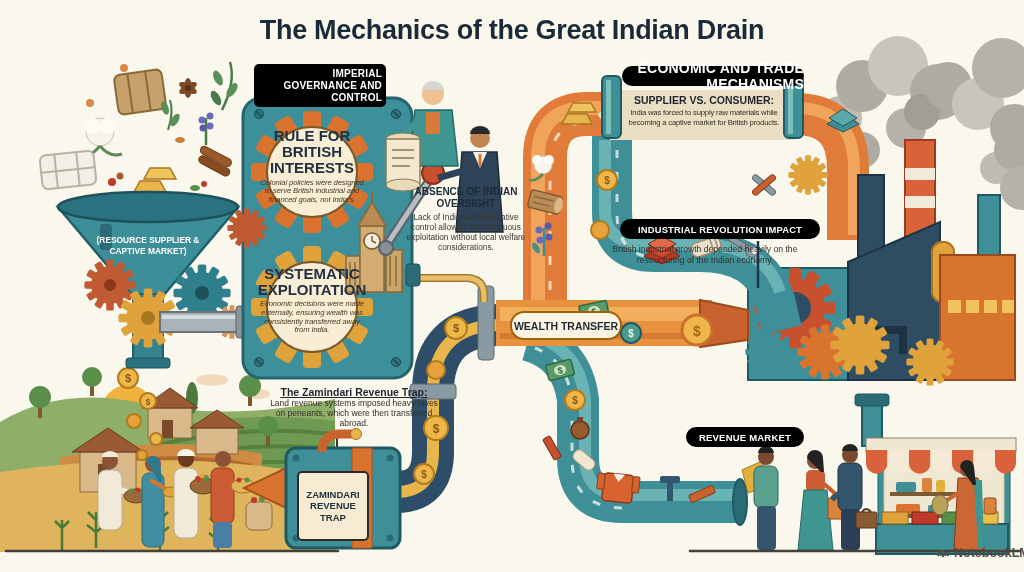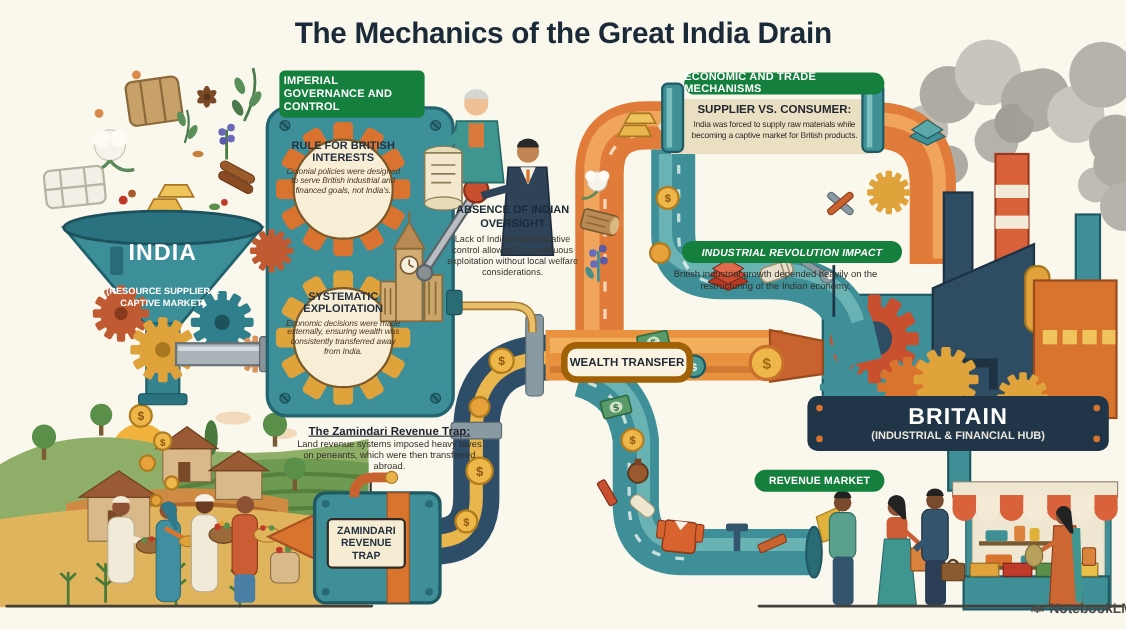--- a/index.html
+++ b/index.html
@@ -1,46 +1,46 @@
 <!DOCTYPE html>
 <html><head>
 <meta charset="utf-8">
 <style>
   html,body{margin:0;padding:0;background:#e8e8e8;}
   .stage{position:relative;width:1024px;height:572px;background:#faf7ec;overflow:hidden;
          font-family:"Liberation Sans","DejaVu Sans",sans-serif;}
   svg.art{position:absolute;left:0;top:0;}
   .tb{position:absolute;text-align:center;}
   .title{left:0;top:15px;width:1024px;font-size:27px;font-weight:bold;color:#1b2a38;letter-spacing:-0.3px;}
-  .pill{position:absolute;background:#15803d;color:#fff;font-weight:bold;text-align:left;
+  .pill{position:absolute;background:#000000;color:#fff;font-weight:bold;text-align:right;
         border-radius:11px;display:flex;align-items:center;justify-content:center;letter-spacing:.2px;}
   .gov-badge{left:254px;top:64px;width:124px;padding:4px 4px;font-size:10px;line-height:1.18;border-radius:5px;}
-  .trade-badge{left:622px;top:66px;width:182px;height:20px;font-size:10px;}
-  .impact-badge{left:620px;top:219px;width:200px;height:20px;font-size:9.4px;font-style:italic;}
+  .trade-badge{left:622px;top:66px;width:182px;height:20px;font-size:14px;}
+  .impact-badge{left:620px;top:219px;width:200px;height:20px;font-size:9.4px;}
   .consumer-badge{left:686px;top:427px;width:118px;height:20px;font-size:9.5px;}
   .gear-text{width:110px;color:#1f2833;}
-  .gear-text .h{font-size:10px;font-weight:bold;line-height:1.08;color:#23313f;}
+  .gear-text .h{font-size:15px;font-weight:bold;line-height:1.08;color:#23313f;}
   .gear-text .b{font-size:7.6px;line-height:1.14;color:#4a3624;margin-top:2px;letter-spacing:-0.1px;font-style:italic;}
   .gear1{left:257px;top:128px;}
   .gear2{left:257px;top:266px;}
   .oversight{left:403px;top:186px;width:126px;}
   .oversight .h{font-size:10px;font-weight:bold;color:#1b2a38;line-height:1.15;}
   .oversight .b{font-size:8.3px;color:#3a382f;line-height:1.22;margin-top:3px;}
   .supplier{left:616px;top:94px;width:176px;}
   .supplier .h{font-size:10.5px;font-weight:bold;color:#1f2530;}
   .supplier .b{font-size:7.7px;color:#33302a;line-height:1.25;margin-top:2px;letter-spacing:-0.2px;text-align:center;}
   .impact-body{left:610px;top:244px;width:190px;font-size:8.6px;color:#33302a;line-height:1.25;}
   .wealth-pill{position:absolute;left:510px;top:311px;width:108px;height:25px;background:#fbf4e2;
-        border:6px solid #a16207;border-radius:14px;display:flex;align-items:center;justify-content:center;
+        border:2px solid #a16207;border-radius:14px;display:flex;align-items:center;justify-content:center;
         font-size:10.5px;font-weight:bold;color:#1f2833;}
   .zam-text{left:266px;top:386px;width:176px;}
   .zam-text .h{font-size:10.5px;font-weight:bold;color:#1f2530;text-decoration:underline;}
   .zam-text .b{font-size:8.5px;color:#33302a;line-height:1.2;}
   .zam-plaque{position:absolute;left:297px;top:471px;width:64px;background:#f6ecd4;border:2px solid #2f2a24;
-        border-radius:5px;padding:4px 2px;font-size:9.5px;font-weight:bold;color:#23313f;text-align:center;line-height:1.2;}
+        border-radius:5px;padding:16px 2px;font-size:9.5px;font-weight:bold;color:#23313f;text-align:center;line-height:1.2;}
   .britain{position:absolute;left:734px;top:360px;width:274px;height:50px;background:#203548;border-radius:9px;
         display:flex;flex-direction:column;align-items:center;justify-content:center;}
   .britain .h{font-size:21px;font-weight:bold;color:#fff;letter-spacing:1px;line-height:1;}
   .britain .s{font-size:10px;color:#e8e4da;font-weight:bold;margin-top:2px;}
   .rivet{position:absolute;width:6px;height:6px;border-radius:50%;background:#d9742f;}
   .india-label{left:86px;top:218px;width:124px;color:#fff;}
   .india-label .h{font-size:21px;font-weight:bold;letter-spacing:1px;}
   .india-label .s{font-size:8.4px;font-weight:bold;line-height:1.25;margin-top:17px;}
   .watermark{position:absolute;left:936px;top:546px;display:flex;align-items:center;gap:4px;
         font-size:12.5px;color:#4a4a48;font-weight:bold;}
@@ -557,21 +557,21 @@
     <path d="M974,480 L978,548 L984,548 L982,480 Z" fill="#3f9691"></path>
     <circle cx="967" cy="470" r="7" fill="#8d5236"></circle>
           <path d="M960,467 a7,7 0 0 1 14,0 l2,18 h-3 z" fill="#222"></path>
     <path d="M960,492 L944,502" stroke="#cc6633" stroke-width="4"></path>
     <ellipse cx="940" cy="505" rx="8" ry="10" fill="#b9a15c" stroke="#7a6a33"></ellipse>
   </g>
   <path d="M690,551 H1020" stroke="#44403a" stroke-width="2.5" stroke-linecap="round"></path>
 </g>
 </svg>
 
-<div class="tb title">The Mechanics of the Great India Drain</div>
+<div class="tb title">The Mechanics of the Great Indian Drain</div>
 
 <div class="pill gov-badge">IMPERIAL GOVERNANCE AND CONTROL</div>
 
 <div class="tb gear-text gear1">
   <div class="h">RULE FOR BRITISH INTERESTS</div>
   <div class="b">Colonial policies were designed to serve British industrial and financed goals, not India's.</div>
 </div>
 
 <div class="tb oversight">
   <div class="h">ABSENCE OF INDIAN OVERSIGHT</div>
@@ -596,32 +596,23 @@
 <div class="wealth-pill">WEALTH TRANSFER</div>
 
 <div class="tb zam-text">
   <div class="h">The Zamindari Revenue Trap:</div>
   <div class="b">Land revenue systems imposed heavy taves on peneants, which were then transferred abroad.</div>
 </div>
 
 <div class="zam-plaque">ZAMINDARI REVENUE TRAP</div>
 
 <div class="tb india-label">
-  <div class="h">INDIA</div>
   <div class="s">(RESOURCE SUPPLIER &amp; CAPTIVE MARKET)</div>
 </div>
 
-<div class="britain">
-  <span class="rivet" style="left:8px;top:8px"></span>
-  <span class="rivet" style="right:8px;top:8px"></span>
-  <span class="rivet" style="left:8px;bottom:8px"></span>
-  <span class="rivet" style="right:8px;bottom:8px"></span>
-  <div class="h">BRITAIN</div>
-  <div class="s">(INDUSTRIAL &amp; FINANCIAL HUB)</div>
-</div>
 
 <div class="pill consumer-badge">REVENUE MARKET</div>
 
 <div class="watermark">
   <svg width="14" height="14" viewBox="0 0 14 14">
     <path d="M2,10 a5,5 0 0 1 10,0" fill="none" stroke="#4a4a48" stroke-width="1.8"></path>
     <path d="M4.5,10 a2.5,2.5 0 0 1 5,0" fill="none" stroke="#4a4a48" stroke-width="1.8"></path>
     <circle cx="7" cy="10" r="1.2" fill="#4a4a48"></circle>
   </svg>
   <span>NotebookLM</span>

